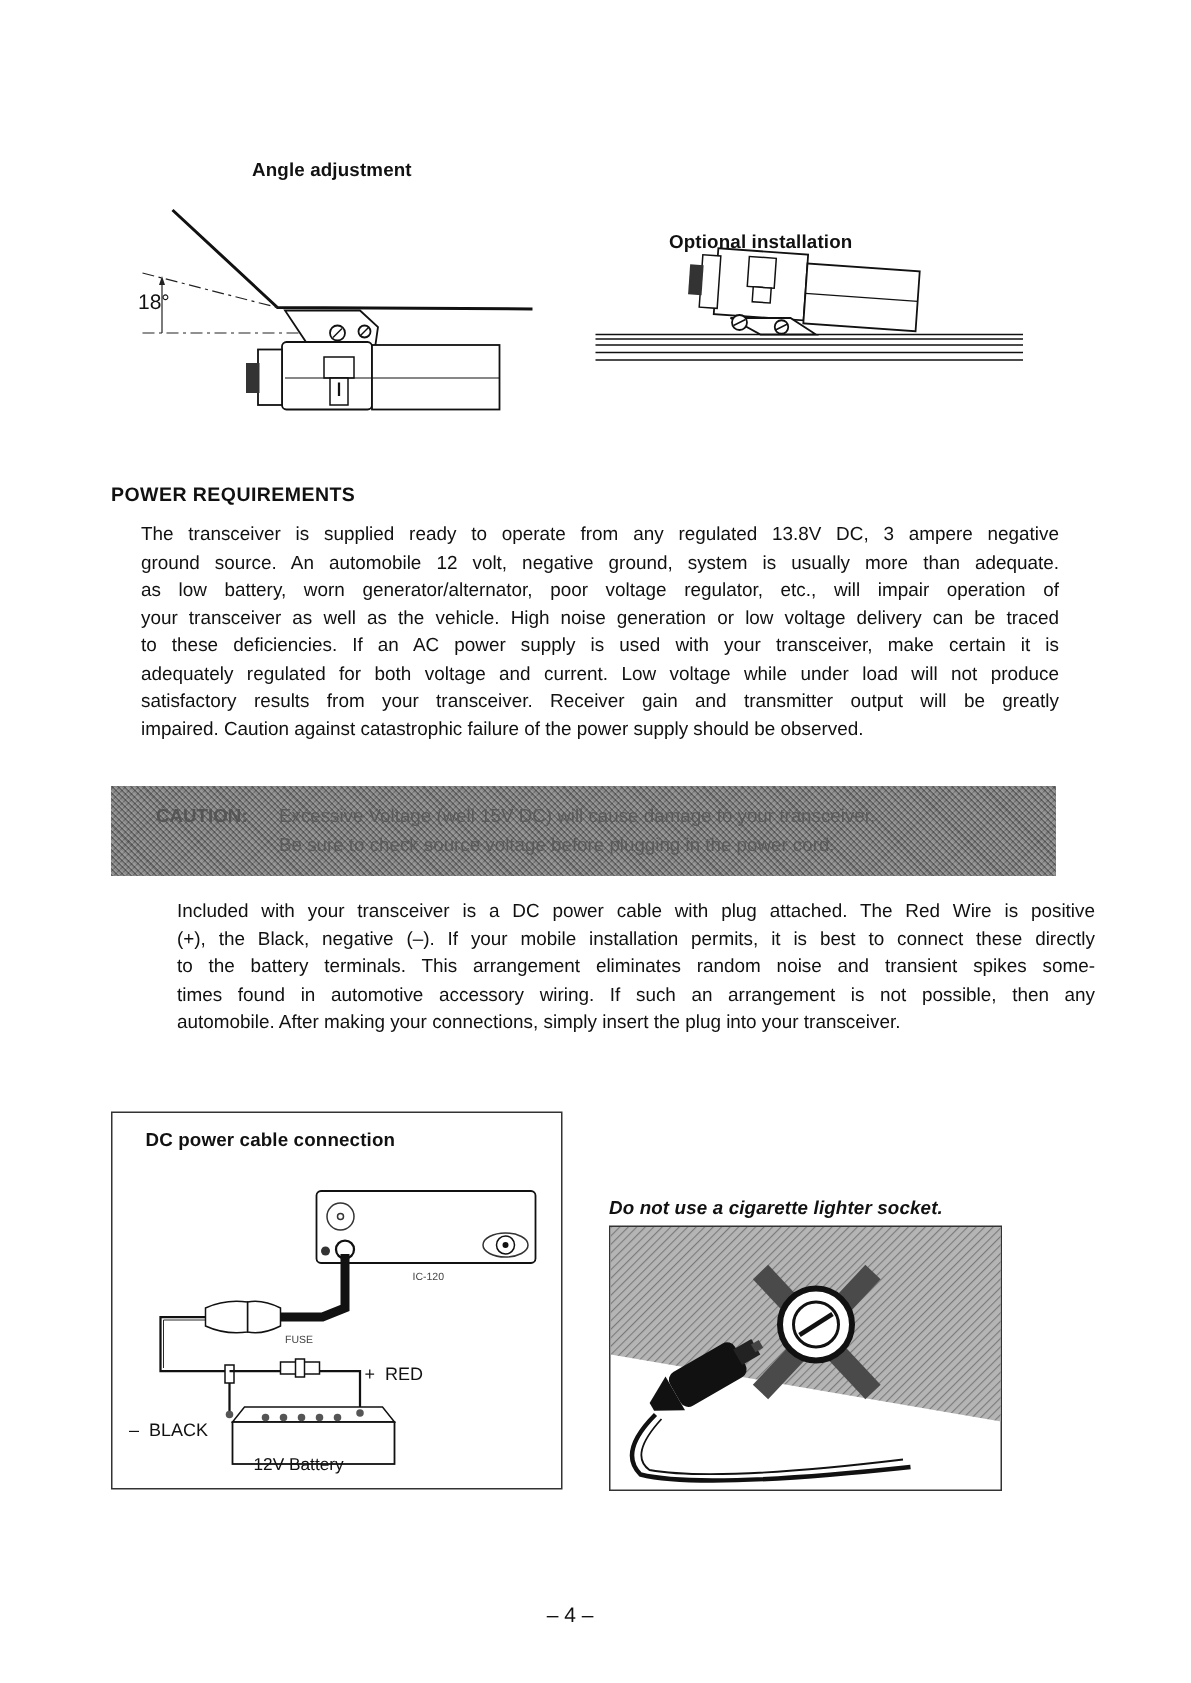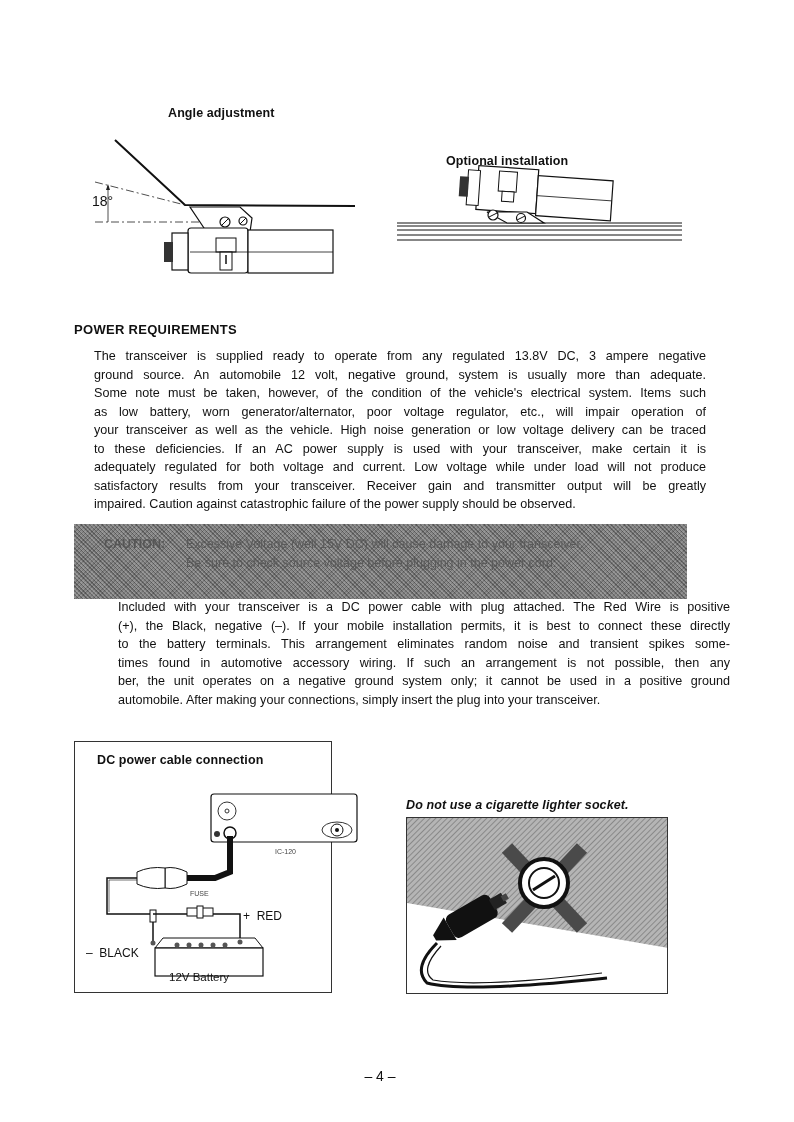--- a/index.html
+++ b/index.html
@@ -4,29 +4,29 @@
 <style>
   html, body { margin:0; padding:0; background:#ffffff; }
   body { width:794px; height:1122px; position:relative; overflow:hidden;
          font-family:"Liberation Sans", "DejaVu Sans", sans-serif; color:#111; }
   .abs { position:absolute; }
   .fig-title { font-weight:bold; font-size:12.5px; letter-spacing:0.1px; }
   .section-heading { position:absolute; left:74px; top:322px; font-weight:bold; font-size:13px; letter-spacing:0.3px; }
   .para { position:absolute; left:74px; width:612px; font-size:12.6px; line-height:18.5px; text-align:justify; }
   .para span.line { display:block; text-align:justify; text-align-last:justify; white-space:nowrap; }
   .para span.line.last { text-align-last:left; }
-  .caution { position:absolute; left:74px; top:524px; width:613px; height:75px;
+  .caution { position:absolute; left:74px; top:524px; width:613px; height:60px;
      background-color:#8a8a8a;
      background-image: repeating-linear-gradient(45deg, rgba(0,0,0,0.25) 0 1px, rgba(255,255,255,0.12) 1px 2px, transparent 2px 3px),
                        repeating-linear-gradient(-45deg, rgba(0,0,0,0.18) 0 1px, transparent 1px 3px);
-     color:#5d5d5d; font-size:12.5px; }
+     color:#5d5d5d; font-size:12.5px;padding-left:17px; }
   .caution .lbl { position:absolute; left:30px; top:13px; font-weight:bold; color:#555; }
   .caution .l1 { position:absolute; left:112px; top:13px; color:#5a5a5a; }
   .caution .l2 { position:absolute; left:112px; top:32px; color:#5a5a5a; }
-  .dc-box { position:absolute; left:74px; top:741px; width:258px; height:252px; border:1px solid #333; box-sizing:border-box;padding-left:31px; }
+  .dc-box { position:absolute; left:74px; top:741px; width:301px; height:252px; border:1px solid #333; box-sizing:border-box;padding-left:31px; }
   .lighter-box { position:absolute; left:406px; top:817px; width:262px; height:177px; border:1px solid #333; box-sizing:border-box; overflow:hidden; background:#fff; }
   .page-num { position:absolute; left:0; width:760px; top:1068px; text-align:center; font-size:14px; }
   .small-label { font-size:7px; color:#444; }
 </style>
 </head>
 <body>
 
 <div class="abs fig-title" style="left:168px; top:106px;">Angle adjustment</div>
 <svg class="abs" style="left:80px; top:130px;" width="285" height="150" viewBox="0 0 285 150">
 
@@ -76,41 +76,39 @@
   <circle cx="101" cy="55" r="5" fill="#fff" stroke="#111" stroke-width="1.2"></circle>
   <line x1="97" y1="57" x2="105" y2="53" stroke="#111"></line>
   <circle cx="129" cy="58" r="4.5" fill="#fff" stroke="#111" stroke-width="1.2"></circle>
   <line x1="125" y1="60" x2="133" y2="56" stroke="#111"></line>
 </svg>
 
 <div class="section-heading">POWER REQUIREMENTS</div>
 <div class="para" style="top:347px;margin-left:20px;">
   <span class="line">The transceiver is supplied ready to operate from any regulated 13.8V DC, 3 ampere negative</span>
   <span class="line">ground source.  An automobile 12 volt, negative ground, system is usually more than adequate.</span>
-  <span class="line">Some note must be taken, however, of the condition of the vehicle's electrical system.  Items such</span>
   <span class="line">as low battery, worn generator/alternator, poor voltage regulator, etc., will impair operation of</span>
   <span class="line">your transceiver as well as the vehicle.  High noise generation or low voltage delivery can be traced</span>
   <span class="line">to these deficiencies.  If an AC power supply is used with your transceiver, make certain it is</span>
   <span class="line">adequately regulated for both voltage and current.  Low voltage while under load will not produce</span>
   <span class="line">satisfactory results from your transceiver.  Receiver gain and transmitter output will be greatly</span>
   <span class="line last">impaired.  Caution against catastrophic failure of the power supply should be observed.</span>
 </div>
 
 <div class="caution">
   <span class="lbl">CAUTION:</span>
   <span class="l1">Excessive Voltage (well 15V DC) will cause damage to your transceiver.</span>
   <span class="l2">Be sure to check source voltage before plugging in the power cord.</span>
 </div>
 
 <div class="para" style="top:598px;margin-left:44px;">
   <span class="line">Included with your transceiver is a DC power cable with plug attached.  The Red Wire is positive</span>
   <span class="line">(+), the Black, negative (–).  If your mobile installation permits, it is best to connect these directly</span>
   <span class="line">to the battery terminals.  This arrangement eliminates random noise and transient spikes some-</span>
   <span class="line">times found in automotive accessory wiring.  If such an arrangement is not possible, then any</span>
-  <span class="line">ber, the unit operates on a negative ground system only; it cannot be used in a positive ground</span>
   <span class="line last">automobile.  After making your connections, simply insert the plug into your transceiver.</span>
 </div>
 
 <div class="dc-box">
   <div class="abs fig-title" style="left:22px; top:11px;">DC power cable connection</div>
   <svg class="abs" style="left:0; top:0;" width="300" height="250" viewBox="0 0 300 250">
 
     <rect x="136" y="52" width="146" height="48" rx="3" fill="#fff" stroke="#111" stroke-width="1.2"></rect>
     <circle cx="152" cy="69" r="9" fill="#fff" stroke="#333" stroke-width="1"></circle>
     <circle cx="152" cy="69" r="2" fill="none" stroke="#333"></circle>

